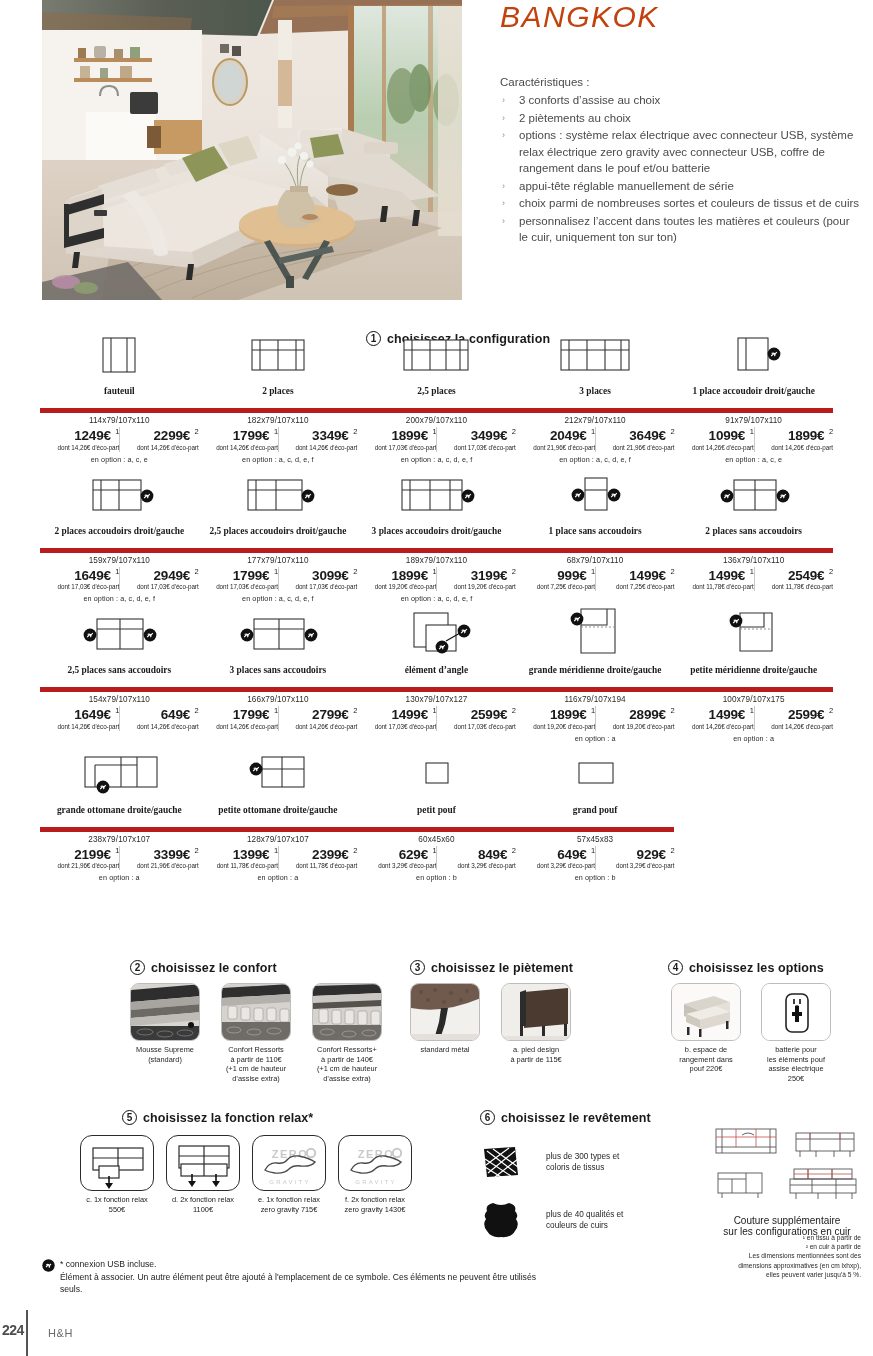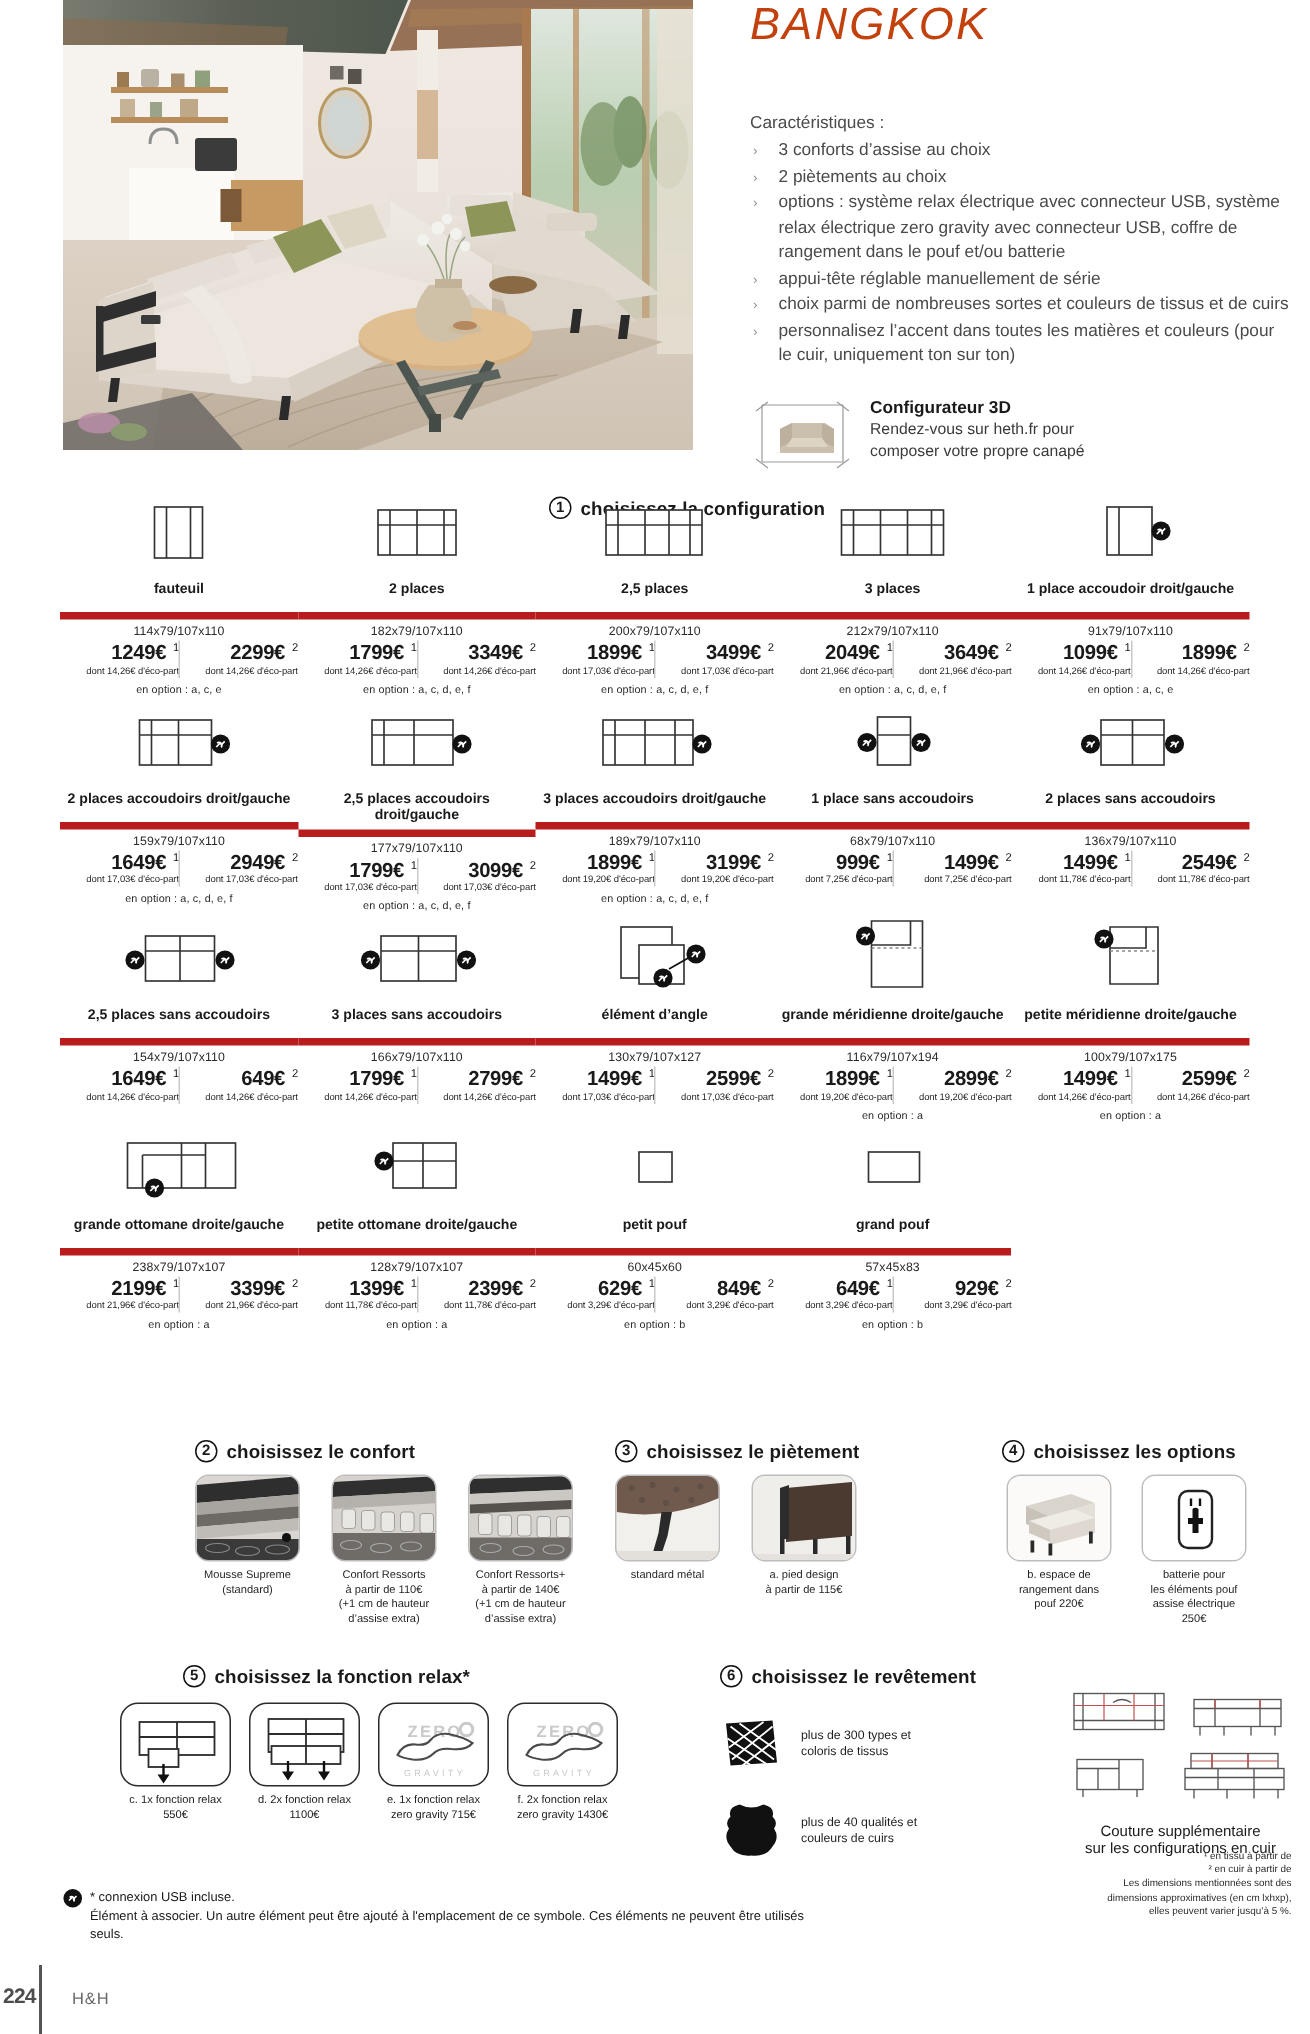--- a/index.html
+++ b/index.html
@@ -46,21 +46,21 @@
   }
   .steptxt { font-size:12.5px; font-weight:bold; letter-spacing:.1px; }
 
   
   .cfgwrap { position:absolute; left:40px; top:330px; width:793px; }
   .cfgrow { display:flex; width:100%; }
   .cfgcell { position:relative; }
   .cfg-ico { height:52px; display:flex; align-items:flex-end; justify-content:center; padding-bottom:2px; }
   .cfg-name {
     text-align:center; font-size:9.4px; font-weight:bold; line-height:11px;
-    padding:4px 2px 5px 2px; min-height:26px;
+    padding:4px 2px 5px 2px; min-height:26px;font-family:Liberation Serif, serif;
   }
   .cfg-prices { border-top:5px solid #b91c1c; }
   .cfg-dim { text-align:center; font-size:8.2px; color:#2a2a2a; padding:3px 0 2px; letter-spacing:.1px; }
   .cfg-pr { display:flex; }
   .cfg-pr > div { flex:1 1 50%; text-align:right; padding-bottom:1px; }
   .cfg-pr > div + div { border-left:1px solid #c9c9c9; }
   .price { font-size:13.5px; font-weight:bold; letter-spacing:-.2px; }
   .price sup { font-size:7.5px; font-weight:normal; margin-left:1px; }
   .eco { font-size:6.3px; color:#262626; margin-top:1px; letter-spacing:-.05px; }
   .cfg-opt { text-align:center; font-size:7.2px; color:#2a2a2a; padding:3px 0 6px; letter-spacing:.1px; }
@@ -75,21 +75,21 @@
     border:1px solid #bdbdbd; background:#eee;
   }
   .thumb .ph svg { display:block; width:70px; height:58px; }
   .thumb .cap { text-align:center; font-size:7.4px; line-height:9.6px; margin-top:4px; color:#1f1f1f; }
 
   .relax-thumb { width:74px; }
   .relax-thumb .ph { width:74px; height:56px; border:1.4px solid #2b2b2b; border-radius:12px; background:#fff; }
   .relax-thumb .ph svg { width:74px; height:56px; }
   .relax-thumb .cap { text-align:center; font-size:7.4px; line-height:9.6px; margin-top:4px; }
 
-  .rev-row { display:flex; align-items:center; gap:12px; margin-top:12px; }
+  .rev-row { display:flex; align-items:center; gap:24px; margin-top:12px; }
   .rev-row .sw { width:42px; flex:0 0 42px; display:flex; justify-content:center; }
   .rev-row .lab { font-size:8.2px; line-height:11px; color:#1f1f1f; }
 
   .couture { position:absolute; }
   .couture .cap { text-align:center; font-size:10px; line-height:11px; margin-top:6px; }
 
   
   .footnote {
     position:absolute; left:42px; top:1258px; width:500px;
     font-size:8.6px; line-height:12.5px; color:#1a1a1a;
@@ -265,39 +265,20 @@
   <div class="carac-head">Caractéristiques :</div>
   <ul class="carac">
     <li><span class="chev">›</span><span>3 conforts d’assise au choix</span></li>
     <li><span class="chev">›</span><span>2 piètements au choix</span></li>
     <li><span class="chev">›</span><span>options : système relax électrique avec connecteur USB, système relax électrique zero gravity avec connecteur USB, coffre de rangement dans le pouf et/ou batterie</span></li>
     <li><span class="chev">›</span><span>appui-tête réglable manuellement de série</span></li>
     <li><span class="chev">›</span><span>choix parmi de nombreuses sortes et couleurs de tissus et de cuirs</span></li>
     <li><span class="chev">›</span><span>personnalisez l’accent dans toutes les matières et couleurs (pour le cuir, uniquement ton sur ton)</span></li>
   </ul>
 
-  <div class="config3d">
-    <div class="cube">
-      <svg viewBox="0 0 70 52" xmlns="http://www.w3.org/2000/svg">
-        <g stroke="#9a9a9a" stroke-width="0.8" fill="none">
-          <path d="M8 6 L8 44 M8 44 L62 44 M62 6 L62 44 M8 6 L62 6"></path>
-          <path d="M4 10 L12 4 M4 42 L12 48 M58 4 L66 10 M58 48 L66 42"></path>
-        </g>
-        <path d="M20 38 L20 22 L28 18 L50 18 L56 22 L56 38 Z" fill="#cbbfad"></path>
-        <path d="M20 22 L28 18 L28 30 L20 34 Z" fill="#bdb09d"></path>
-        <path d="M48 18 L56 22 L56 34 L48 30 Z" fill="#bdb09d"></path>
-        <path d="M28 28 L48 28 L52 34 L24 34 Z" fill="#ded4c4"></path>
-      </svg>
-    </div>
-    <div class="c3dtxt">
-      <div class="c3d-title">Configurateur 3D</div>
-      <div class="c3d-sub">Rendez-vous sur heth.fr pour</div>
-      <div class="c3d-sub">composer votre propre canapé</div>
-    </div>
-  </div>
 </div>
 
 <div class="stepline" style="position:absolute; left:366px; top:331px;">
   <span class="stepnum">1</span>
   <span class="steptxt">choisissez la configuration</span>
 </div>
 
 <div class="cfgwrap">
   <div id="cfg-rows">
       <div class="cfgrow">

